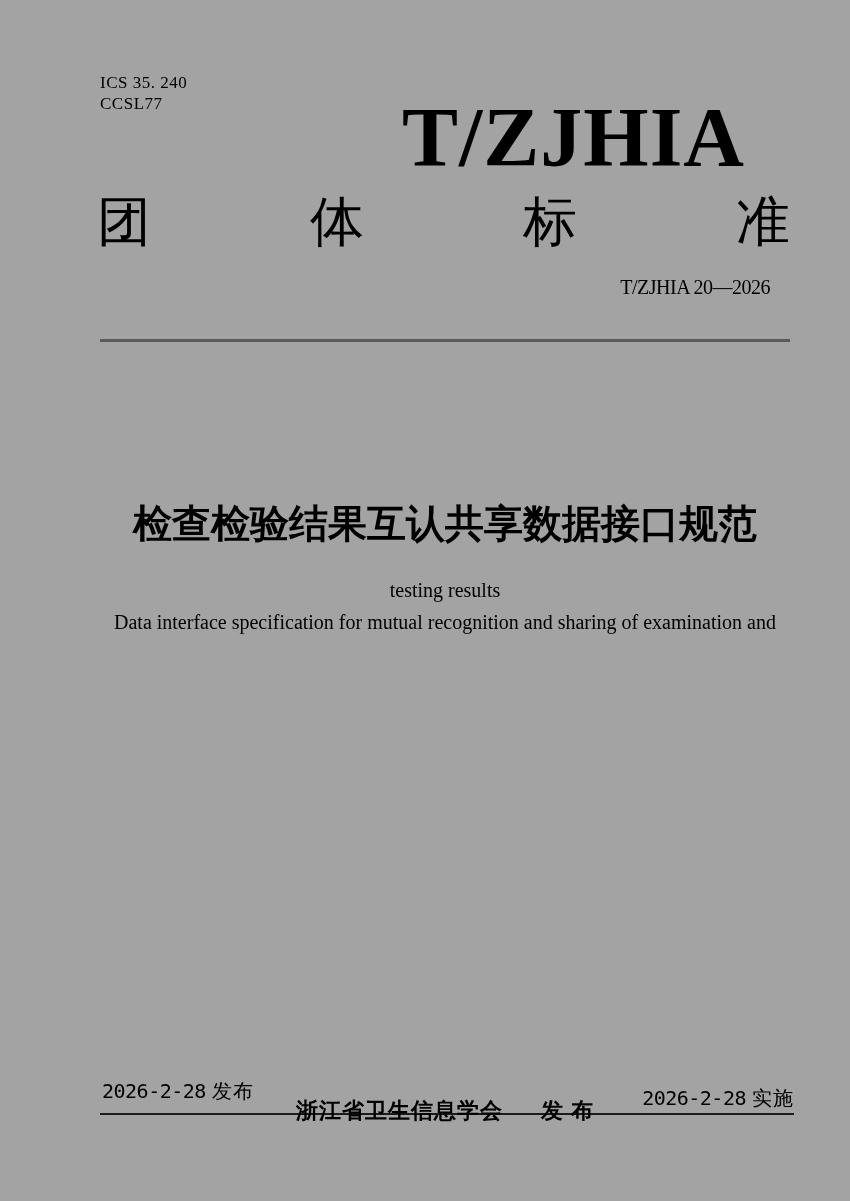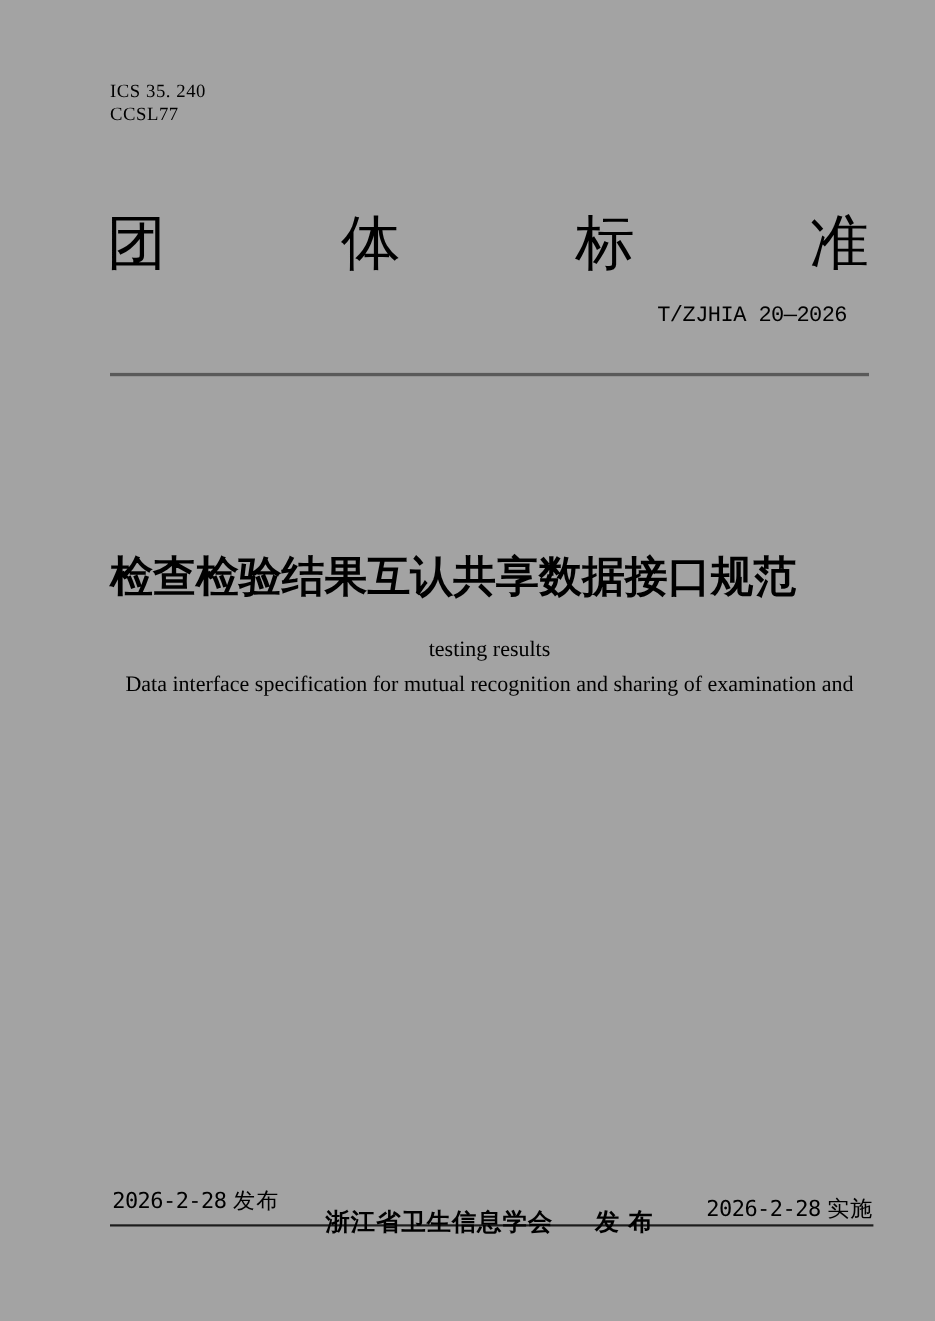--- a/index.html
+++ b/index.html
@@ -52,21 +52,21 @@
     font-size: 54px;
     line-height: 58px;
     font-weight: 400;
   }
 
   
   .standard-number {
     position: absolute;
     right: 80px;
     top: 276px;
-    font-family: Liberation Mono, monospace;
+    font-family: Liberation Serif, serif;
     font-size: 20px;
     letter-spacing: -0.5px;
     white-space: nowrap;
   }
 
   
   .rule-top {
     position: absolute;
     left: 100px;
     right: 60px;
@@ -74,20 +74,21 @@
     height: 3px;
     background: #5a5a5a;
   }
 
   
   .title-cn {
     position: absolute;
     left: 100px;
     width: 690px;
     top: 497px;
+    text-align: center;
     font-size: 39px;
     font-weight: bold;
     letter-spacing: 0;
     white-space: nowrap;
   }
 
   
   .title-en {
     position: absolute;
     left: 95px;
@@ -144,20 +145,21 @@
 </head>
 <body>
 
 <div class="page">
 
   <div class="ics-block">
     <div>ICS 35. 240</div>
     <div>CCSL77</div>
   </div>
 
+  <div class="org-code">T/ZJHIA</div>
 
   <div class="standard-type">
     <span>团</span>
     <span>体</span>
     <span>标</span>
     <span>准</span>
   </div>
 
   <div class="standard-number">T/ZJHIA 20—2026</div>
 

